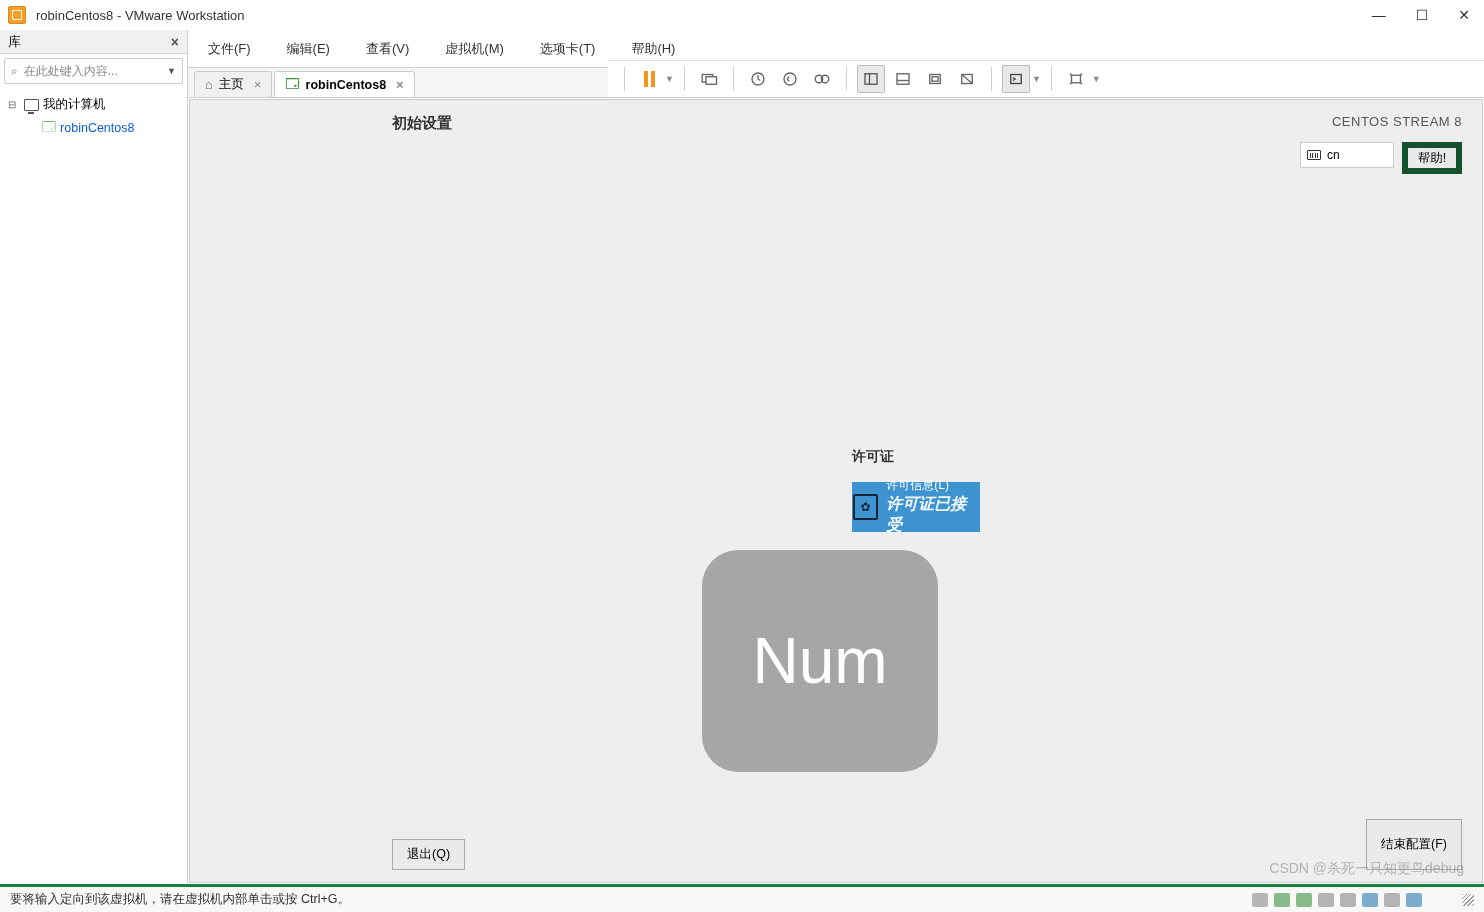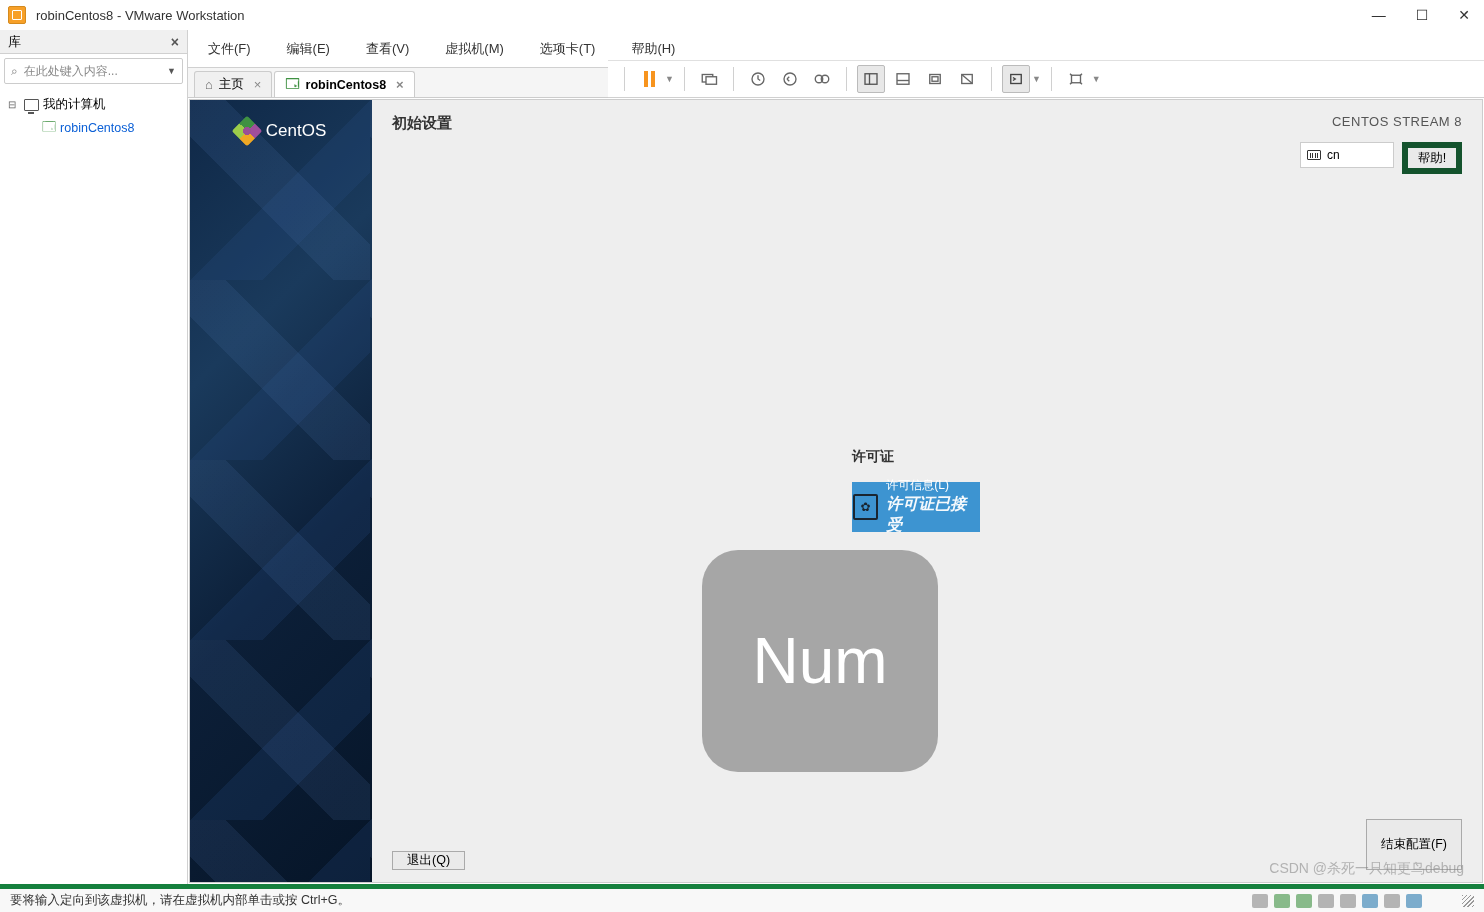--- a/index.html
+++ b/index.html
@@ -84,25 +84,25 @@
 .license-section { position: absolute; top: 348px; left: 440px; margin-left: 40px; }
 .license-heading { font-size: 14px; font-weight: bold; color: #333; margin-bottom: 16px; }
 .license-card { width: 128px; height: 50px; background: #3d94d1; display: flex; align-items: center; padding: 6px 1px; gap: 8px; cursor: pointer; }
 .license-card .lic-icon { width: 26px; height: 26px; border: 2px solid #1a2530; border-radius: 2px; display: flex; align-items: center; justify-content: center; }
 .license-card .lic-icon::after { content: '✿'; font-size: 12px; color: #1a2530; }
 .license-card .lic-text { color: #fff; font-size: 12px; line-height: 1.3; }
 .license-card .lic-text .sub { font-size: 16px; font-style: italic; opacity: .95; font-weight: bold; }
 
 .num-overlay { position: absolute; top: 450px; left: 330px; width: 236px; height: 222px; background: #a6a6a6; border-radius: 36px; display: flex; align-items: center; justify-content: center; color: #fff; font-size: 64px; font-weight: 400; }
 
-.exit-btn { position: absolute; bottom: 12px; left: 20px; padding: 0 14px; background: #eaeaea; border: 1px solid #aaa; font-size: 12.5px; cursor: pointer; }
+.exit-btn { position: absolute; bottom: 12px; left: 20px; padding: 6px 14px; background: #eaeaea; border: 1px solid #aaa; font-size: 12.5px; cursor: pointer; }
 .finish-btn { position: absolute; bottom: 12px; right: 20px; padding: 16px 14px; background: #eaeaea; border: 1px solid #aaa; font-size: 12.5px; cursor: pointer; }
 
 
-.statusbar { height: 28px; border-top: 5px solid #15803d; display: flex; align-items: center; padding: 0 10px; font-size: 12.5px; color: #333; background: #f8f8f8; gap: 32px; }
+.statusbar { height: 28px; border-top: 3px solid #15803d; display: flex; align-items: center; padding: 0 10px; font-size: 12.5px; color: #333; background: #f8f8f8; gap: 32px; }
 .statusbar .devices { margin-left: auto; display: flex; gap: 6px; align-items: center; opacity: .6; }
 .statusbar .dev { width: 16px; height: 14px; background: #888; border-radius: 2px; }
 .statusbar .dev.g { background: #3f9142; }
 .statusbar .dev.b { background: #2a7ab0; }
 .resize-grip { width: 12px; height: 12px; margin-left: 8px; background: repeating-linear-gradient(135deg, #999 0 1px, transparent 1px 3px); }
 </style>
 </head>
 <body>
 
 <div class="titlebar">
@@ -238,26 +238,20 @@
         <span class="close">×</span>
       </div>
       <div class="tab active">
         <span class="vm-tab-icon">🗔</span>
         <span>robinCentos8</span>
         <span class="close">×</span>
       </div>
     </div>
 
     <div class="vm-area">
-      <div class="centos-sidebar">
-        <div class="centos-logo">
-          <div class="sym"></div>
-          <span>CentOS</span>
-        </div>
-      </div>
       <div class="installer-body">
         <div class="installer-title">初始设置</div>
         <div class="installer-distro">CENTOS STREAM 8</div>
         <div class="lang-kbd">
           <span class="kbd-icon"></span>
           <span>cn</span>
         </div>
         <button class="help-btn">帮助!</button>
 
         <div class="license-section">

